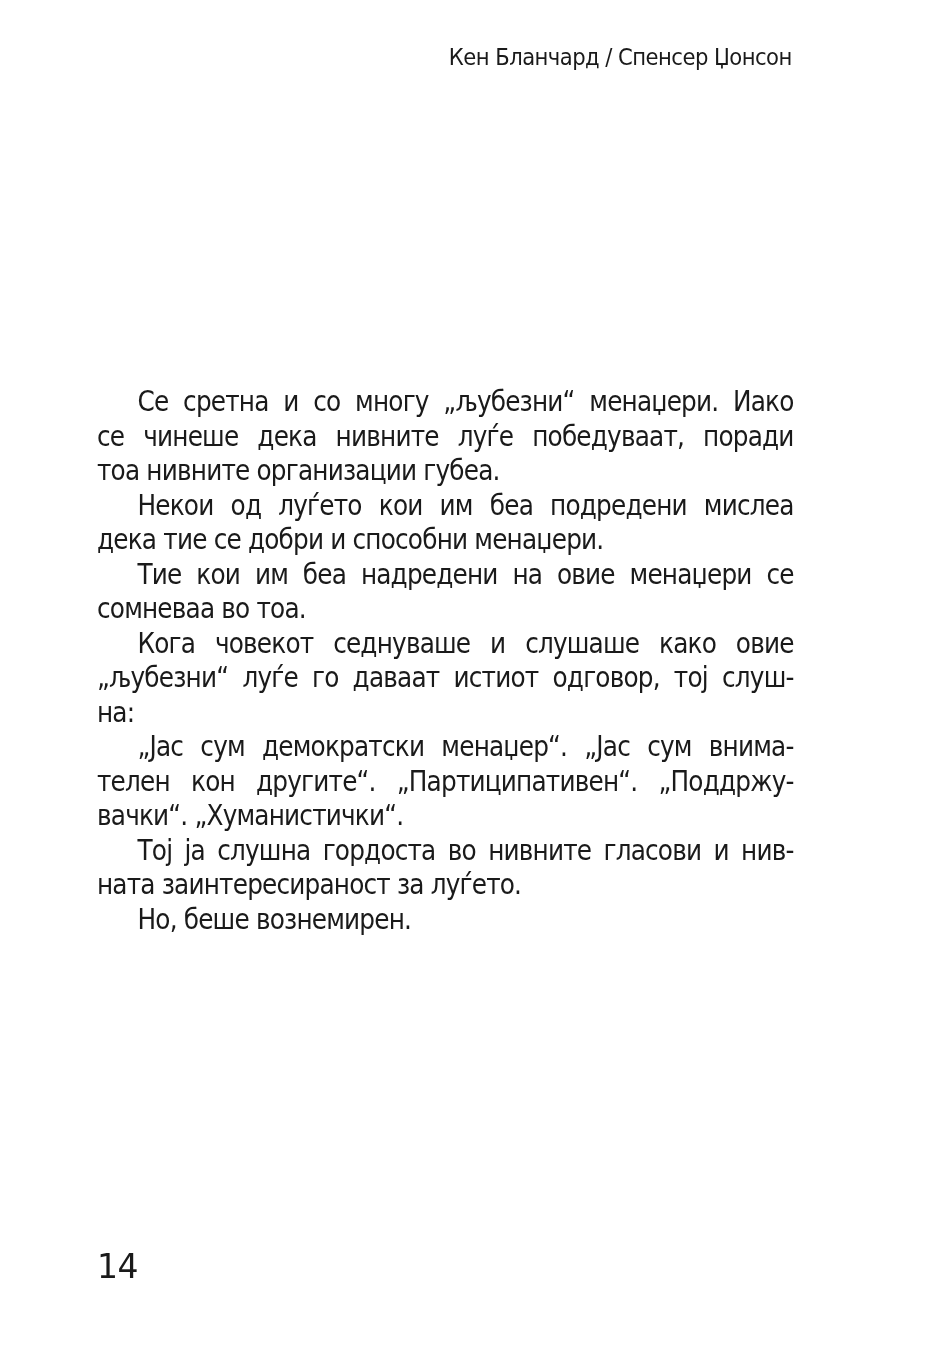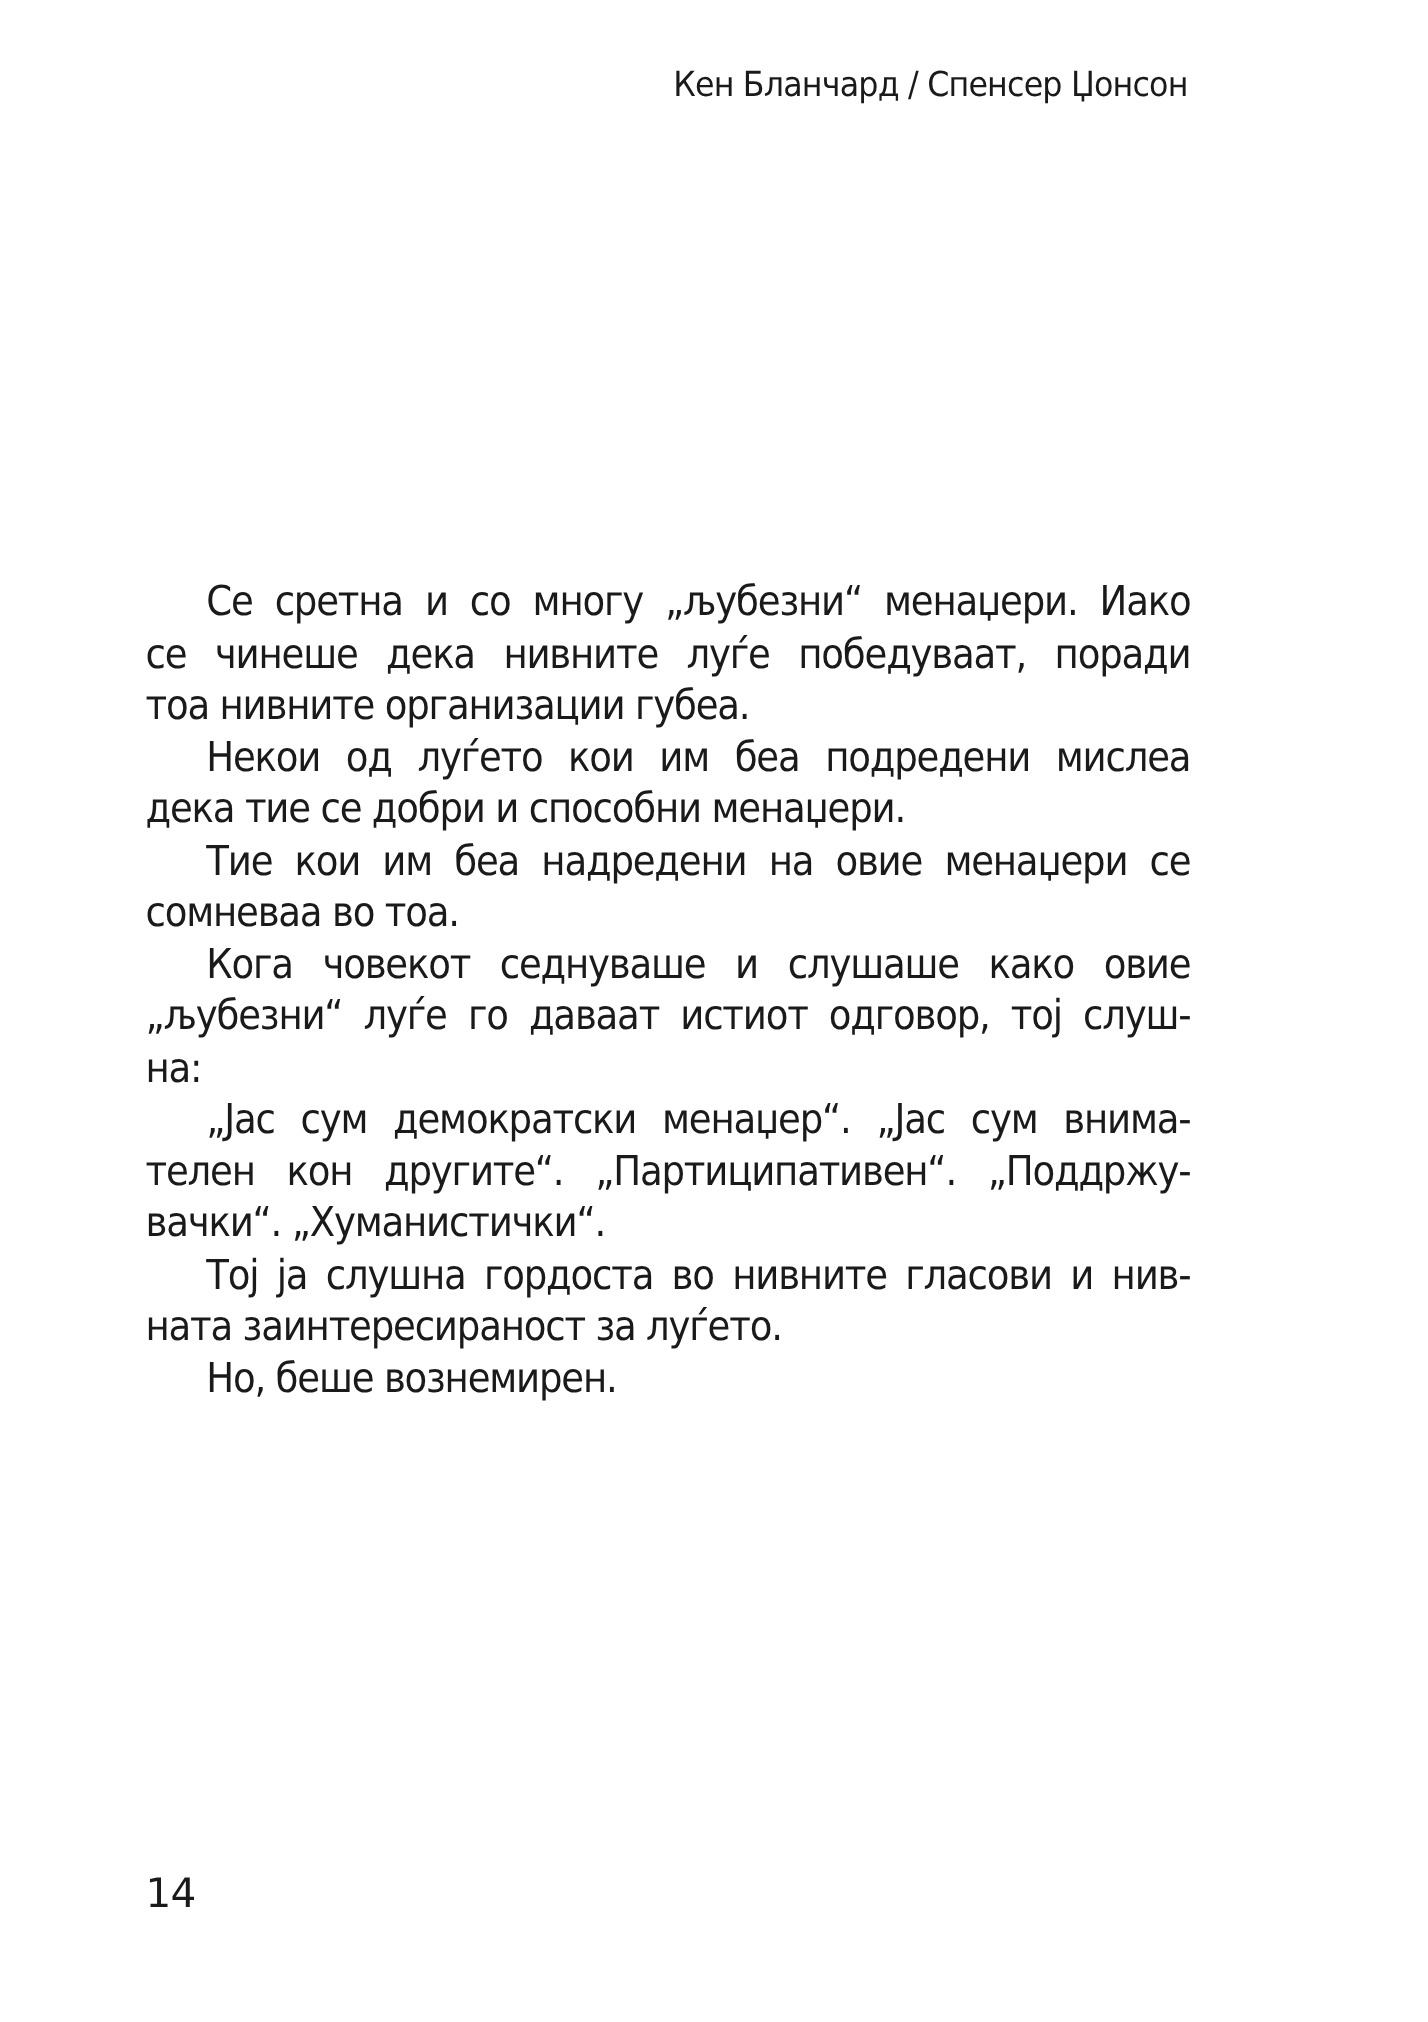--- a/index.html
+++ b/index.html
@@ -50,21 +50,21 @@
     .line.indent {
       padding-left: 45px;
     }
     .line.indent.justify {
       width: 729px;
     }
     .page-number {
       position: absolute;
       top: 1247px;
       left: 97px;
-      font-size: 27px;
+      font-size: 33px;
       letter-spacing: -0.5px;
       text-align: center;
     }
   </style>
 </head>
 <body>
 
 <div class="running-header">Кен Бланчард / Спенсер Џонсон</div>
 
 <div class="body-text">

